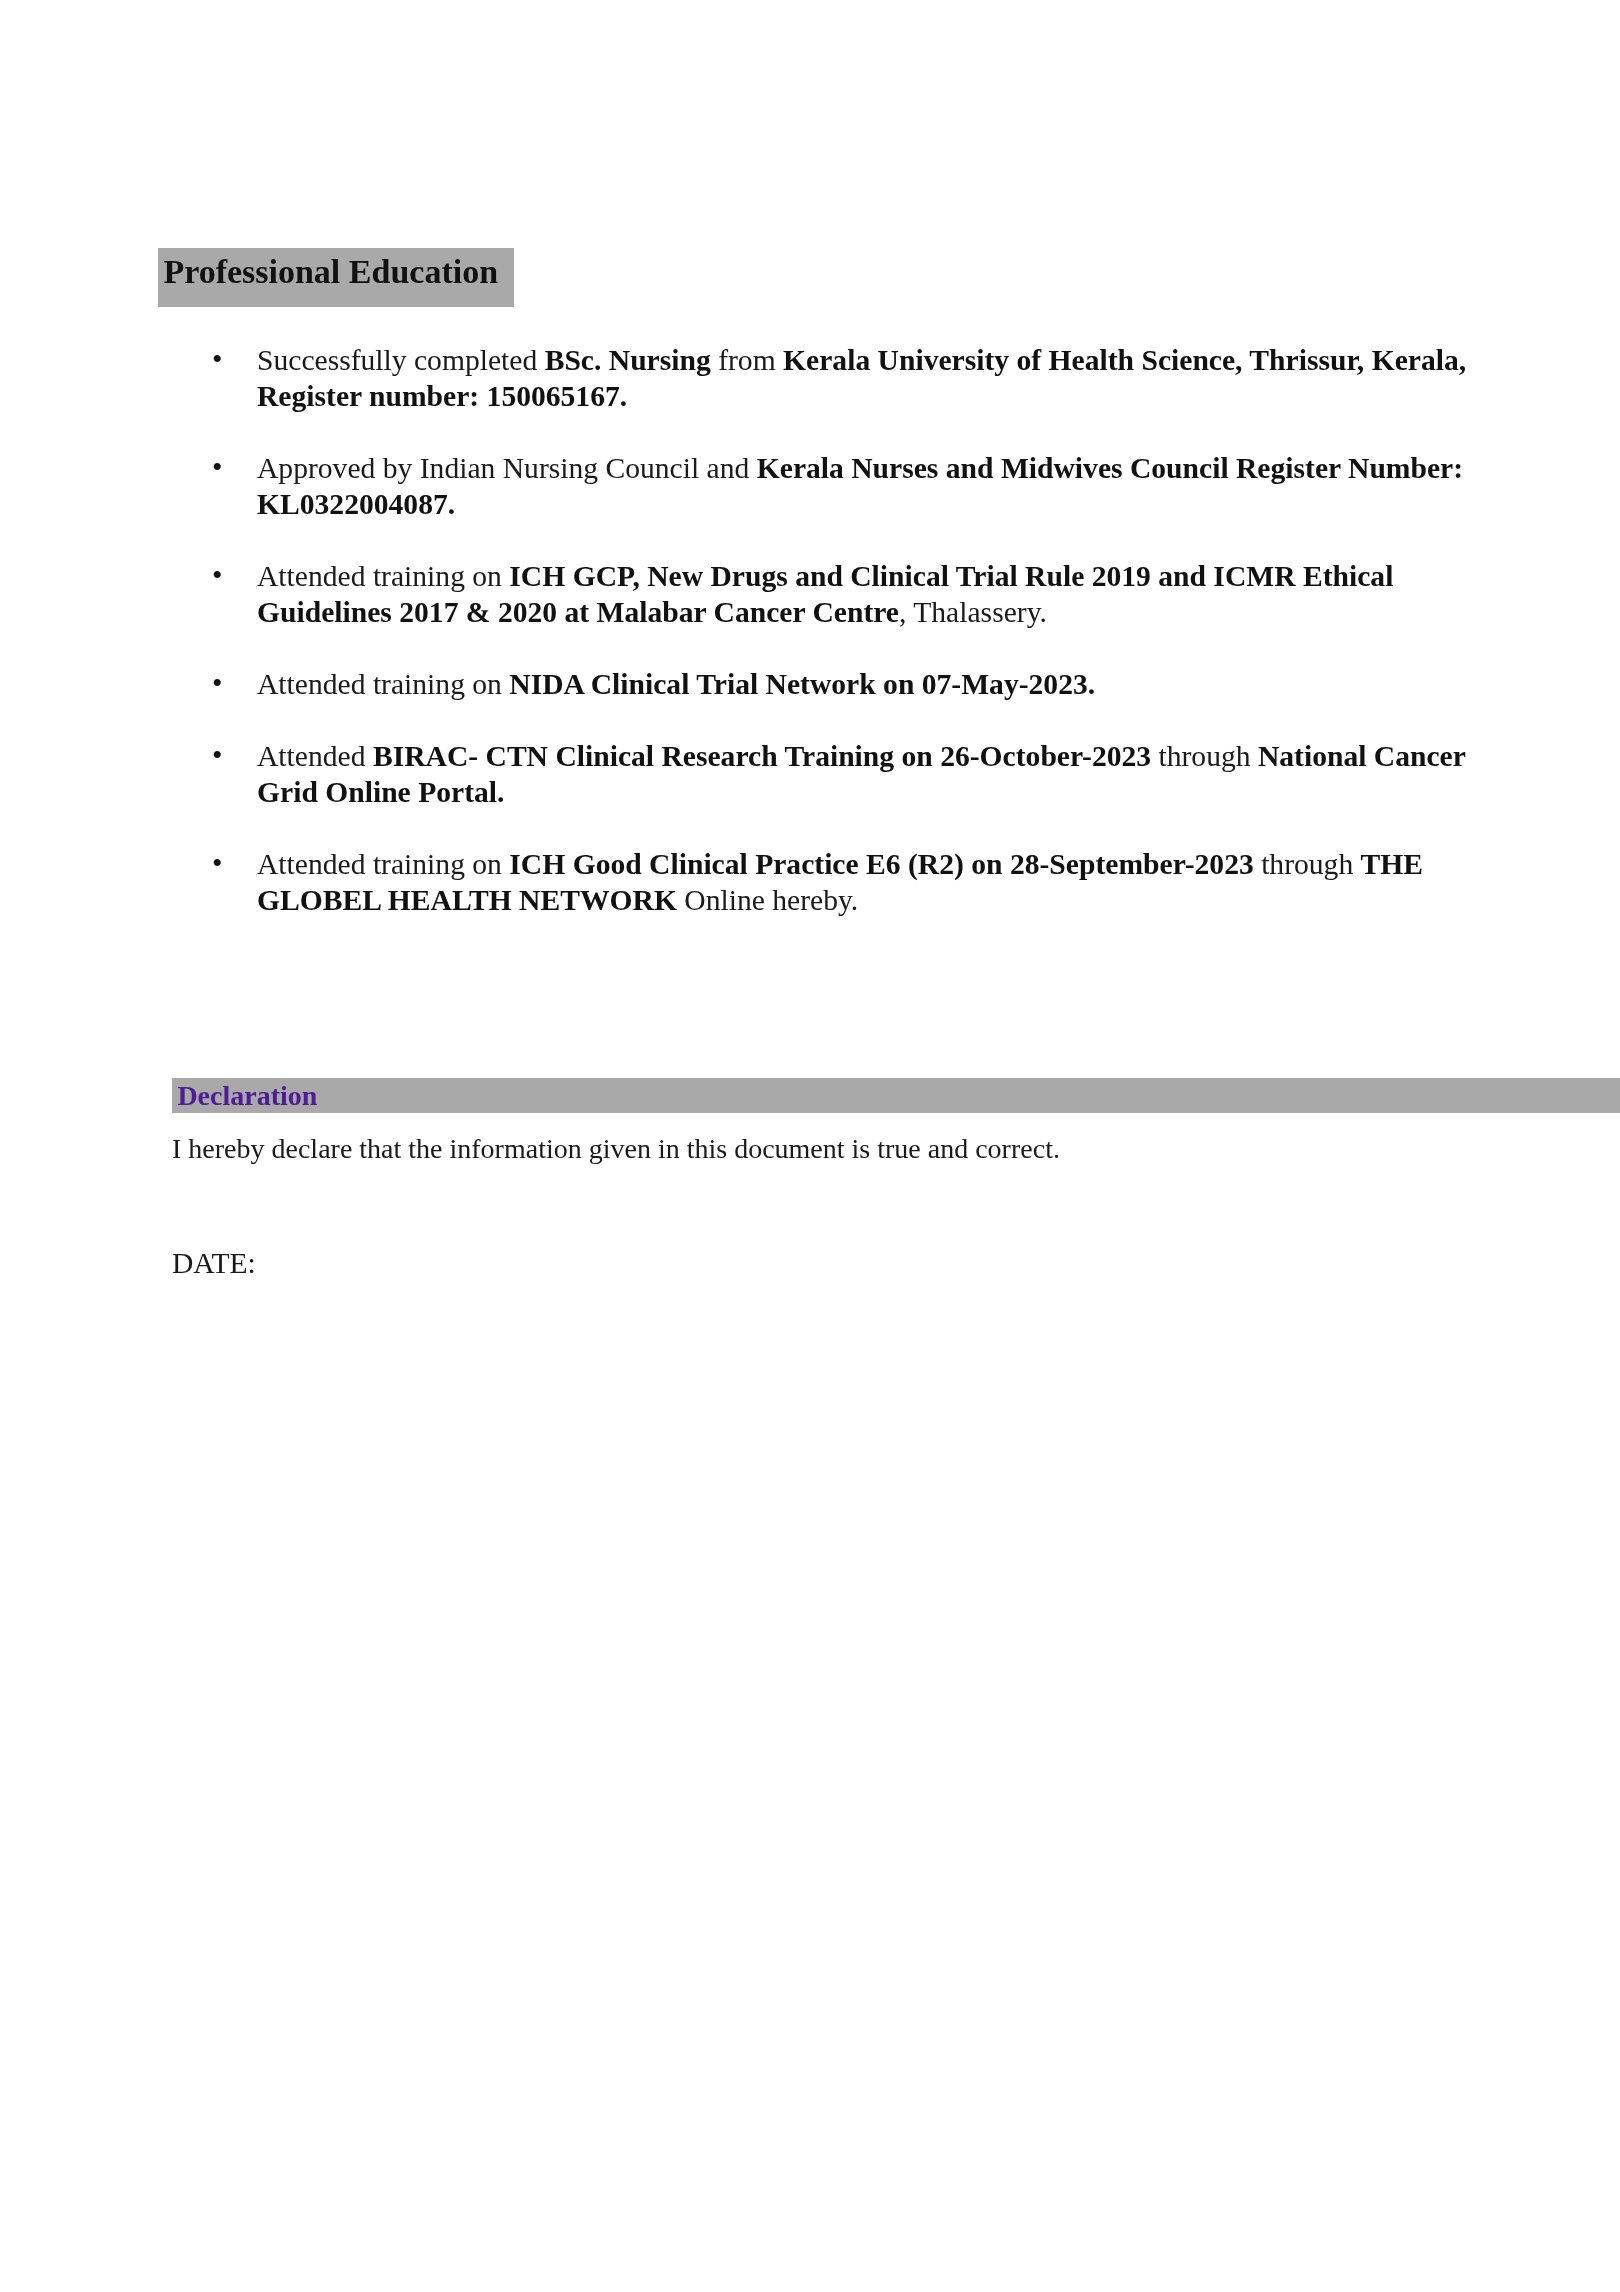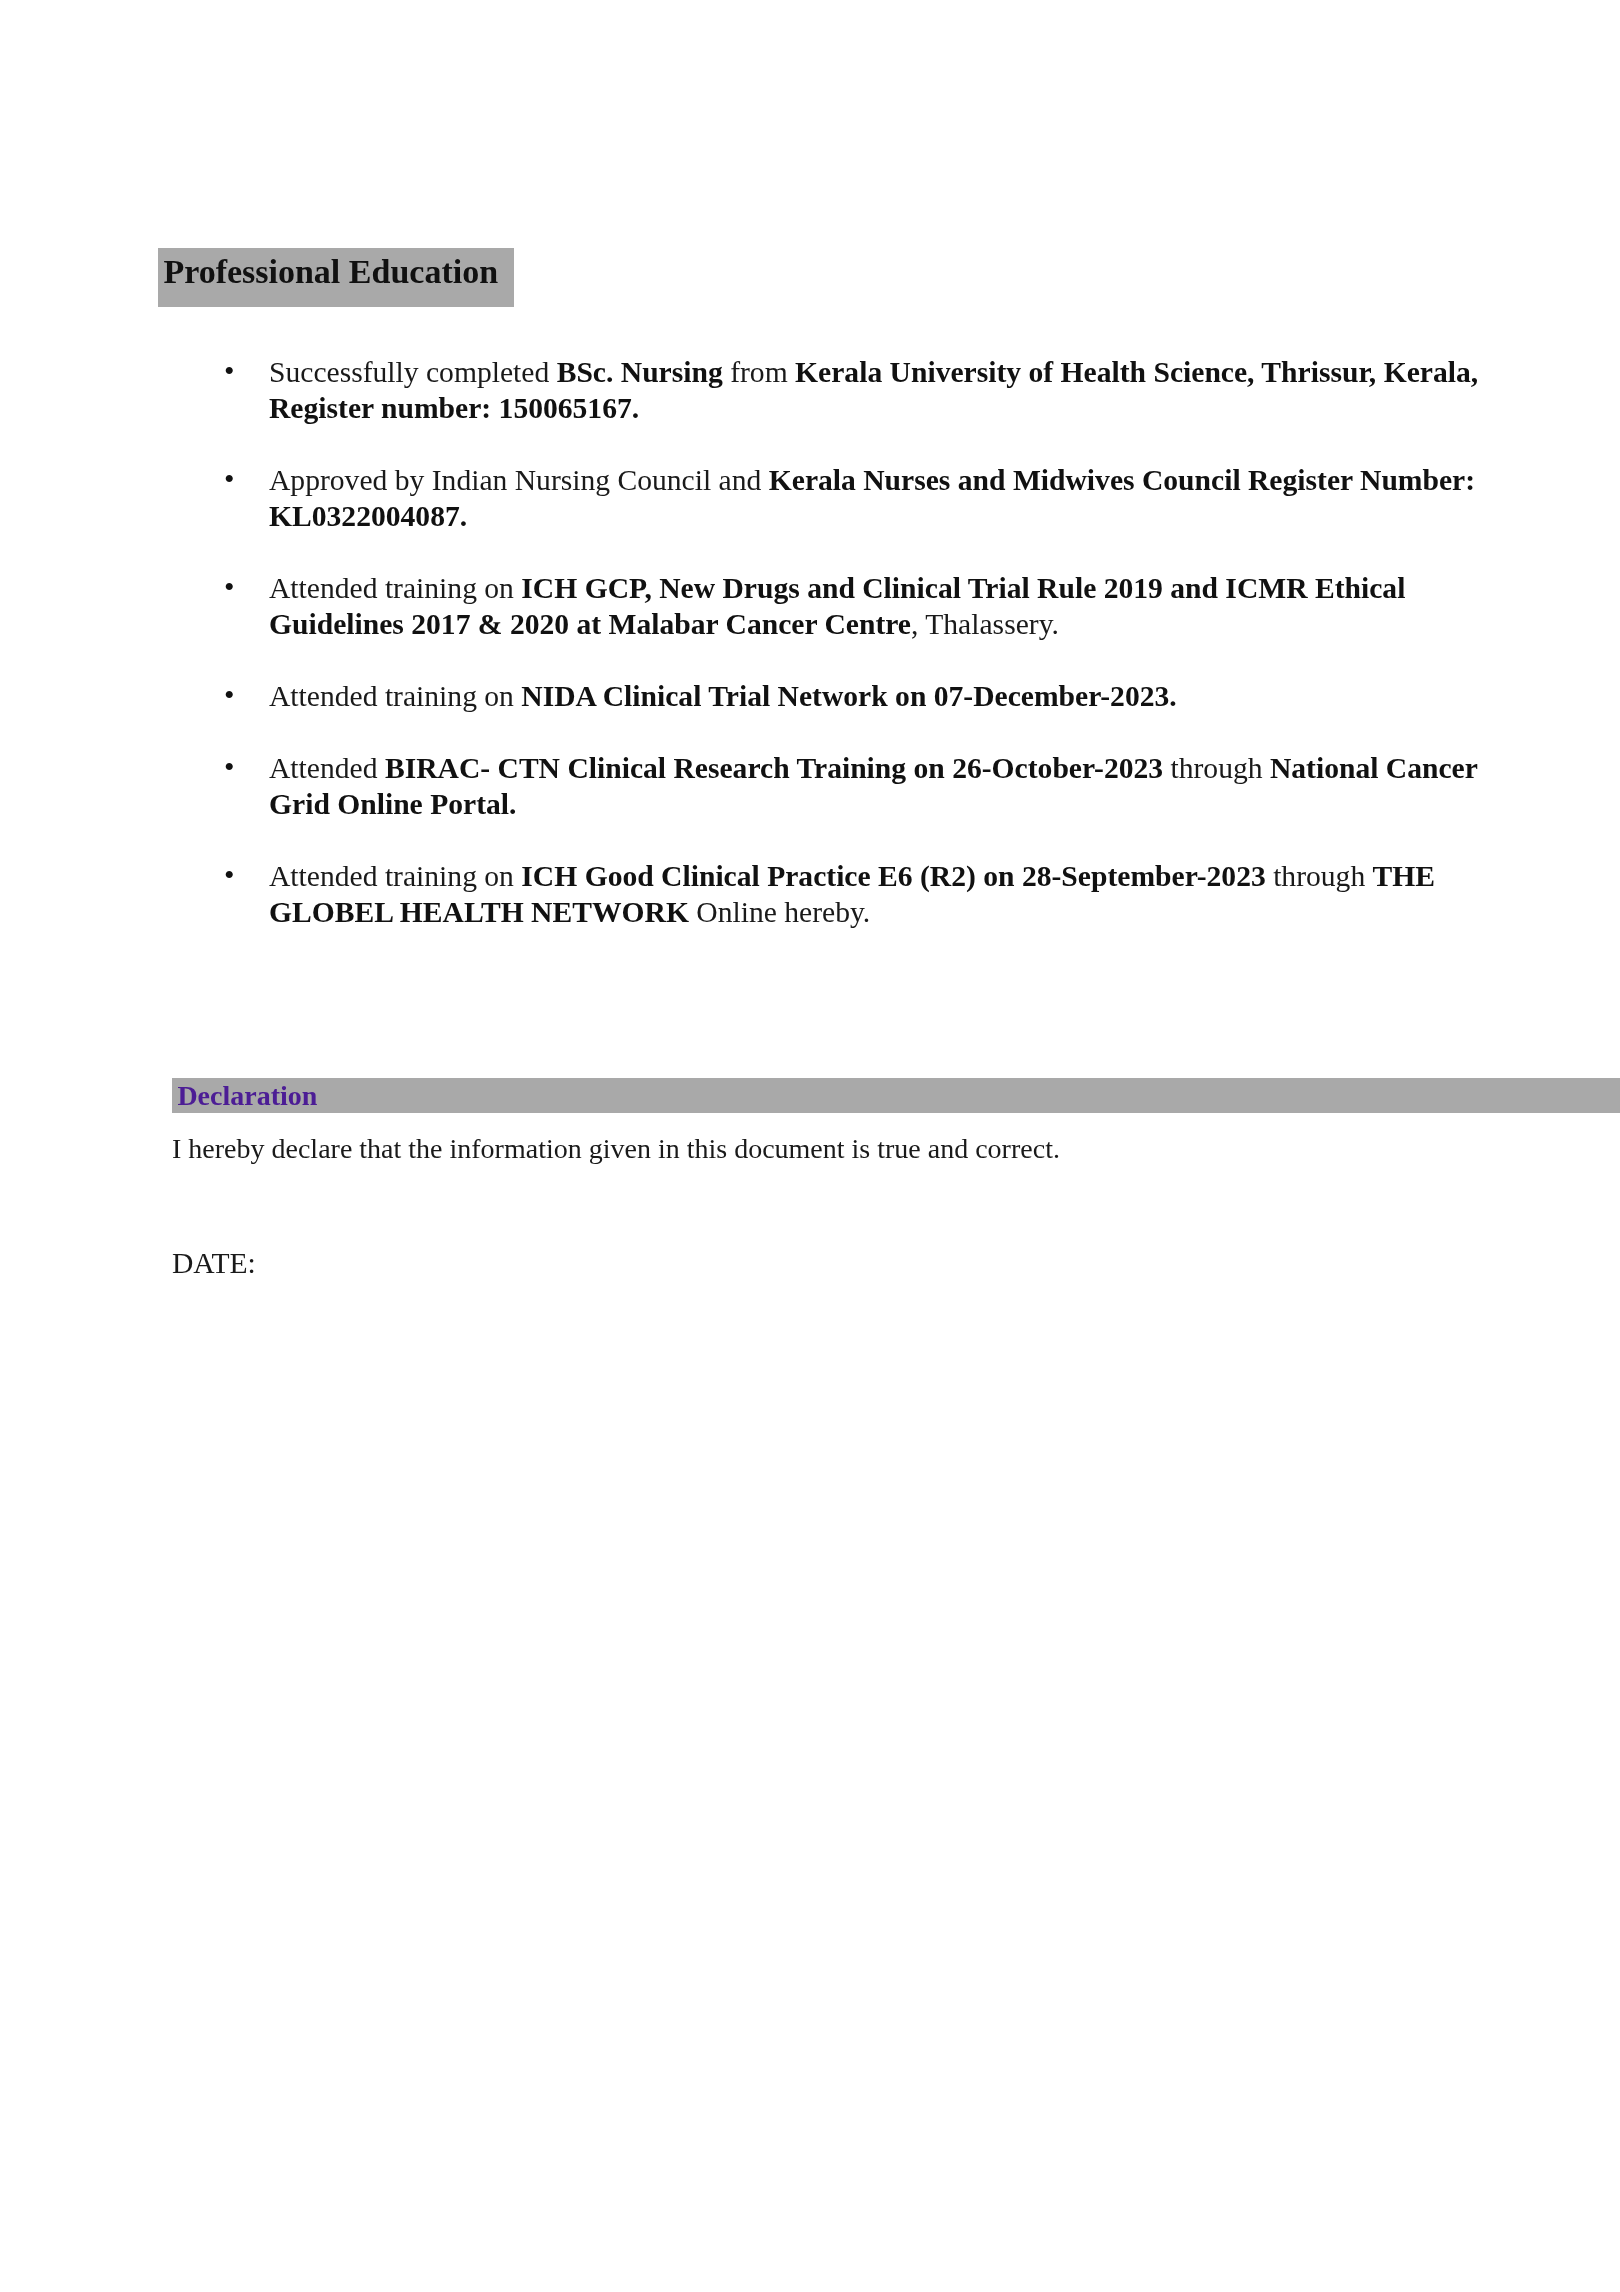--- a/index.html
+++ b/index.html
@@ -32,21 +32,21 @@
     font-size: 34px;
     font-weight: bold;
     color: #111111;
     white-space: nowrap;
   }
   .bullets {
     position: absolute;
     left: 257px;
     top: 342px;
     width: 1229px;
-    margin: 12px;
+    margin: 0;
     padding: 0;
     list-style: none;
     font-size: 29.6px;
     line-height: 36px;
   }
   .bullets li {
     position: relative;
     margin: 0 0 36px 0;
   }
   .bullets li::before {
@@ -95,21 +95,21 @@
 <body style="color: rgb(26, 26, 26);">
 
 <div class="page">
 
   <h1 class="pe-heading">Professional Education</h1>
 
   <ul class="bullets">
       <li><span>Successfully completed </span><span class="b">BSc. Nursing</span><span> from </span><span class="b">Kerala University of Health Science, Thrissur, Kerala, Register number: 150065167.</span></li>
       <li><span>Approved by Indian Nursing Council and </span><span class="b">Kerala Nurses and Midwives Council Register Number: KL0322004087.</span></li>
       <li><span>Attended training on </span><span class="b">ICH GCP, New Drugs and Clinical Trial Rule 2019 and ICMR Ethical Guidelines 2017 &amp; 2020 at Malabar Cancer Centre</span><span>, Thalassery.</span></li>
-      <li><span>Attended training on </span><span class="b">NIDA Clinical Trial Network on 07-December-2023.</span></li>
+      <li><span>Attended training on </span><span class="b">NIDA Clinical Trial Network on 07-May-2023.</span></li>
       <li><span>Attended </span><span class="b">BIRAC- CTN Clinical Research Training on 26-October-2023</span><span> through </span><span class="b">National Cancer Grid Online Portal.</span></li>
       <li><span>Attended training on </span><span class="b">ICH Good Clinical Practice E6 (R2) on 28-September-2023</span><span> through </span><span class="b">THE GLOBEL HEALTH NETWORK</span><span> Online hereby.</span></li>
     </ul>
 
   <h2 class="decl-bar">Declaration</h2>
 
   <p class="decl-text">I hereby declare that the information given in this document is true and correct.</p>
 
   <p class="date-label">DATE:</p>
 

